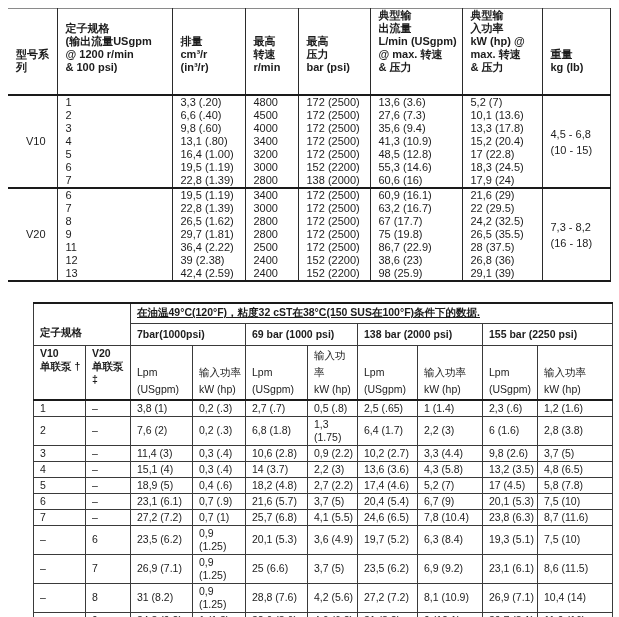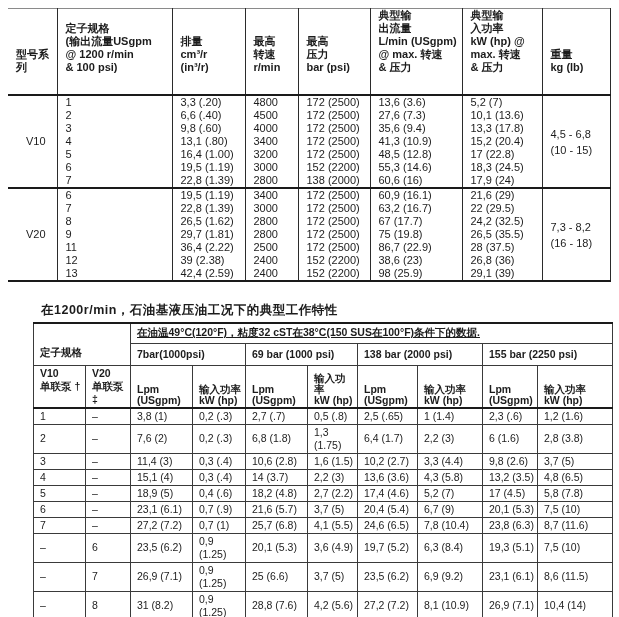--- a/index.html
+++ b/index.html
@@ -88,24 +88,24 @@
     border-left: 1px solid #3a3a3a;
   }
   .perf .sub-top {
     font-weight: bold;
     vertical-align: top;
     height: 40px;
     line-height: 13px;
     border-bottom: 2px solid #1a1a1a;
   }
   .perf .sub-bottom {
-    font-weight: bold;
+    font-weight: normal;
     vertical-align: bottom;
     height: 40px;
-    line-height: 11px;
+    line-height: 17px;
     border-bottom: 2px solid #1a1a1a;
   }
   .perf tbody td {
     height: 15px;
     line-height: 13px;
     vertical-align: middle;
   }
 </style>
 </head>
 <body>
@@ -273,21 +273,20 @@
             <td>2400</td>
             <td>152 (2200)</td>
             <td>98 (25.9)</td>
             <td>29,1 (39)</td>
           </tr>
         </tbody>
     </table>
   </div>
 
   <div class="perf-wrap">
-    <div class="perf-title">在1200r/min，石油基液压油工况下的典型工作特性</div>
     <table class="perf">
       <colgroup>
         <col style="width:52px">
           <col style="width:45px">
         <col style="width:62px">
           <col style="width:53px">
         <col style="width:62px">
           <col style="width:50px">
         <col style="width:60px">
           <col style="width:65px">
@@ -352,21 +351,21 @@
             <td>2,2 (3)</td>
             <td>6 (1.6)</td>
             <td>2,8 (3.8)</td>
           </tr>
           <tr>
             <td>3</td>
             <td>–</td>
             <td>11,4 (3)</td>
             <td>0,3 (.4)</td>
             <td>10,6 (2.8)</td>
-            <td>1,6 (1.5)</td>
+            <td>0,9 (2.2)</td>
             <td>10,2 (2.7)</td>
             <td>3,3 (4.4)</td>
             <td>9,8 (2.6)</td>
             <td>3,7 (5)</td>
           </tr>
           <tr>
             <td>4</td>
             <td>–</td>
             <td>15,1 (4)</td>
             <td>0,3 (.4)</td>

